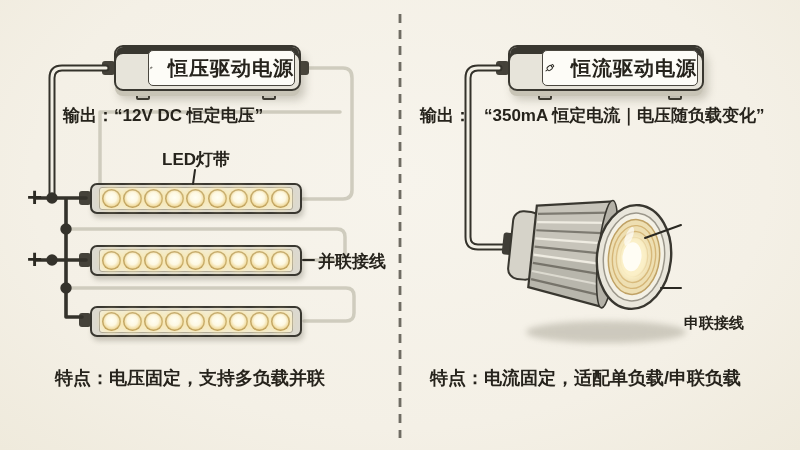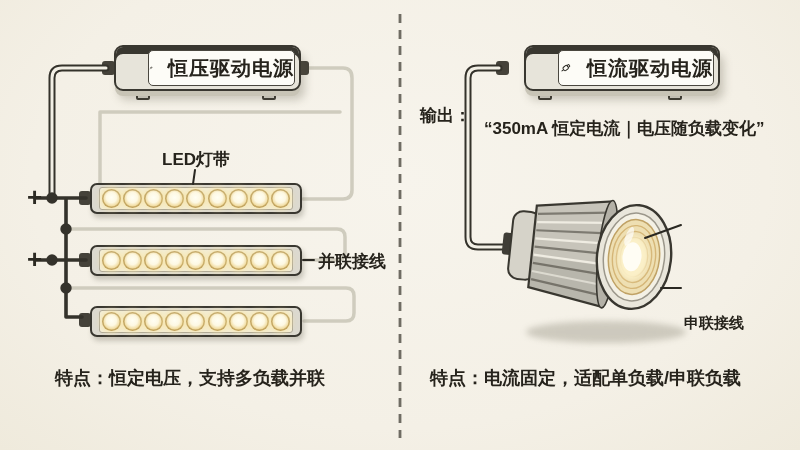--- a/index.html
+++ b/index.html
@@ -72,20 +72,21 @@
         <g transform="rotate(-38 12 12)" fill="#fdfcf7" stroke="#2a2822" stroke-width="1.8" stroke-linecap="round">
           <path d="M3.5,12.3 H7.5" fill="none"></path>
           <rect x="7.5" y="8.6" width="9.5" height="7.4" rx="2.4"></rect>
           <rect x="16.8" y="10.2" width="3.8" height="4.2" rx="1"></rect>
         </g>
       </svg>
       <span class="driver-title">恒压驱动电源</span>
     </div>
   </div>
 
+  <div class="out-line" style="left:63px;top:104px;"><span>输出：</span><span>“12V DC 恒定电压”</span></div>
 
   <div class="small-label" style="left:162px;top:148px;">LED灯带</div>
 
   <div class="plus-mark" style="left:27px;top:189px;">+</div>
   <div class="plus-mark" style="left:27px;top:251px;">+</div>
 
   <div class="strip-stub" style="left:79px;top:191px;"></div>
   <div class="strip-stub" style="left:79px;top:253px;"></div>
   <div class="strip-stub" style="left:79px;top:313px;"></div>
   <div class="led-strip" style="top:183px;">
@@ -123,40 +124,40 @@
         <span class="led"></span>
         <span class="led"></span>
         <span class="led"></span>
         <span class="led"></span>
         <span class="led"></span>
       </div>
     </div>
 
   <div class="small-label" style="left:318px;top:250px;">并联接线</div>
 
-  <div class="feature" style="left:55px;top:366px;">特点：恒定电压，支持多负载并联</div>
+  <div class="feature" style="left:55px;top:366px;">特点：电压固定，支持多负载并联</div>
 
   <div class="stub" style="left:496px;top:61px;"></div>
   <div class="foot" style="left:538px;top:87px;"></div>
   <div class="foot" style="left:668px;top:87px;"></div>
-  <div class="driver-box" style="left:524px;top:45px;width:192px;">
+  <div class="driver-box" style="left:508px;top:45px;width:192px;">
     <div class="driver-face">
       <svg width="22" height="22" viewBox="0 0 24 24">
         <g transform="rotate(-38 12 12)" fill="#fdfcf7" stroke="#2a2822" stroke-width="1.8" stroke-linecap="round">
           <path d="M3.5,12.3 H7.5" fill="none"></path>
           <rect x="7.5" y="8.6" width="9.5" height="7.4" rx="2.4"></rect>
           <rect x="16.8" y="10.2" width="3.8" height="4.2" rx="1"></rect>
         </g>
       </svg>
       <span class="driver-title">恒流驱动电源</span>
     </div>
   </div>
 
   <div class="out-line" style="left:420px;top:104px;">输出：</div>
-  <div class="out-line" style="left:484px;top:117px;">“350mA 恒定电流｜电压随负载变化”</div>
+  <div class="out-line" style="left:484px;top:104px;">“350mA 恒定电流｜电压随负载变化”</div>
 
   <div class="stub" style="left:503px;top:240px;width:14px;"></div>
 
   <div class="small-label" style="left:684px;top:279px;font-size:15px;margin-top:35px;">申联接线</div>
 
   <div class="feature" style="left:430px;top:366px;">特点：电流固定，适配单负载/申联负载</div>
 
   <svg class="layer" width="800" height="450">
     <defs>
       <filter id="soft" x="-60%" y="-60%" width="220%" height="220%">

